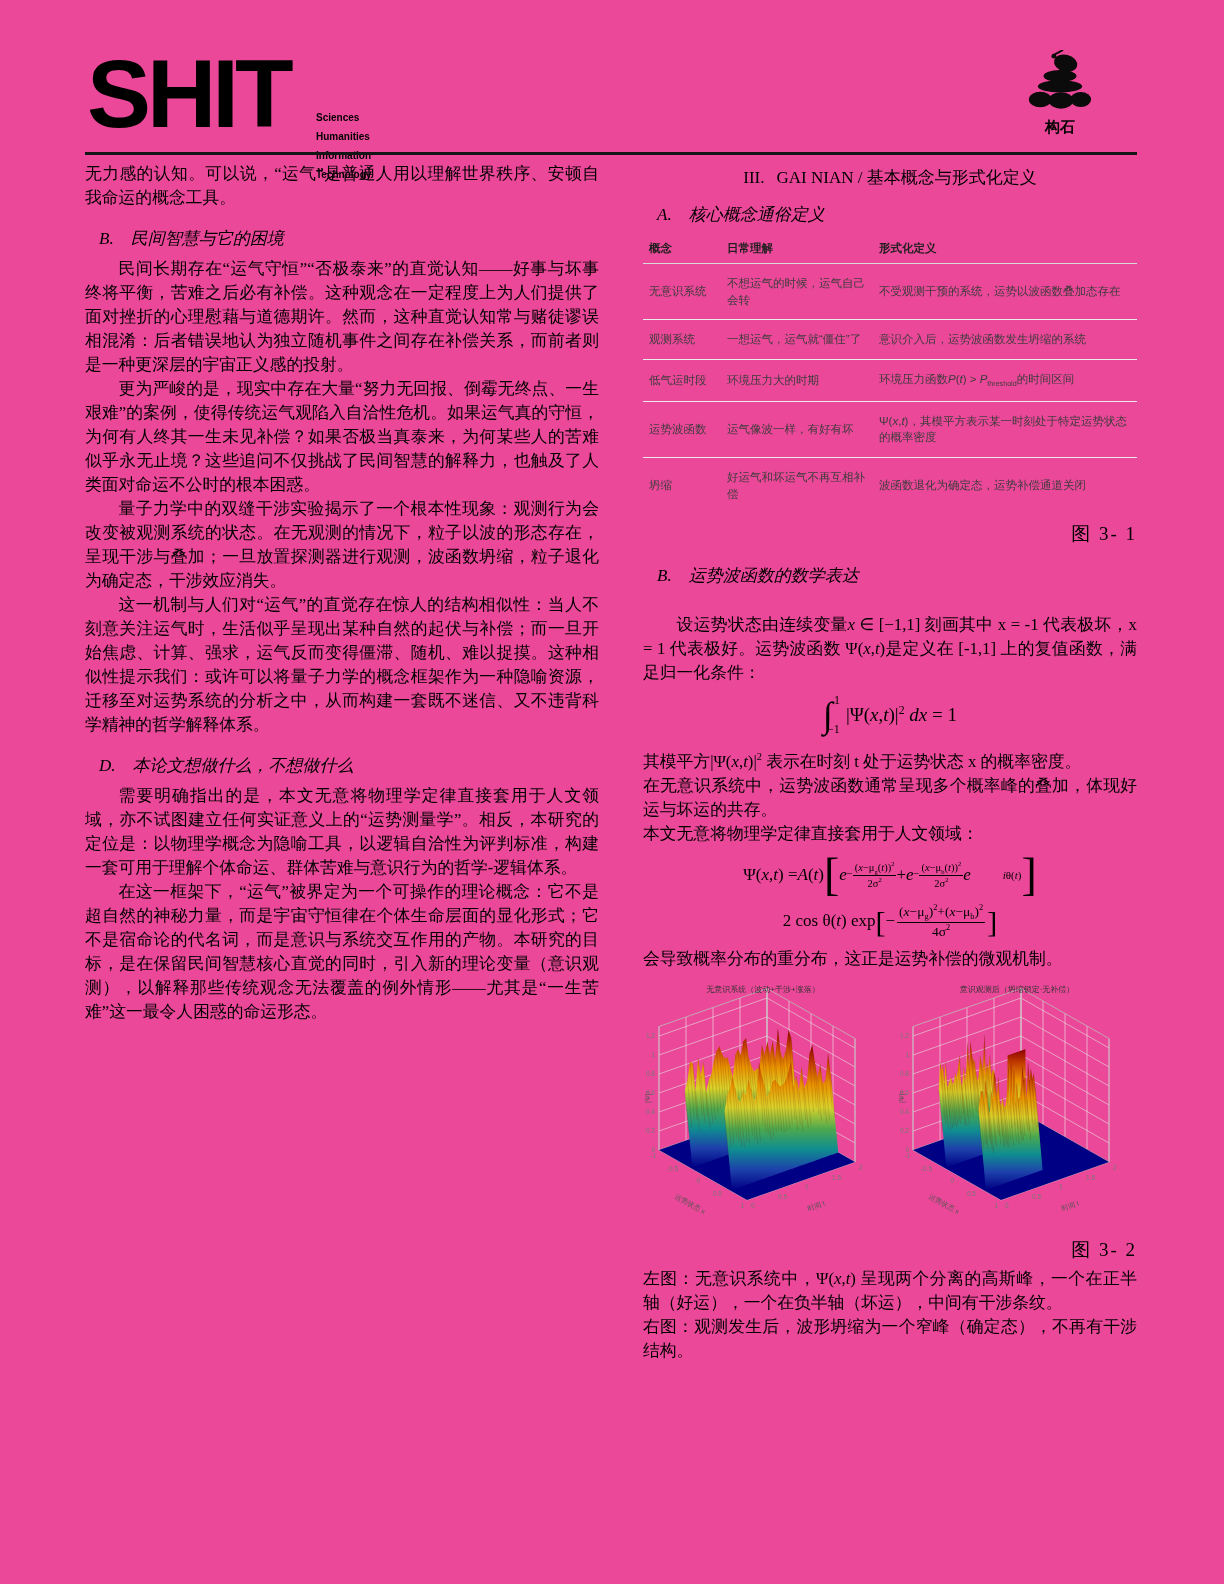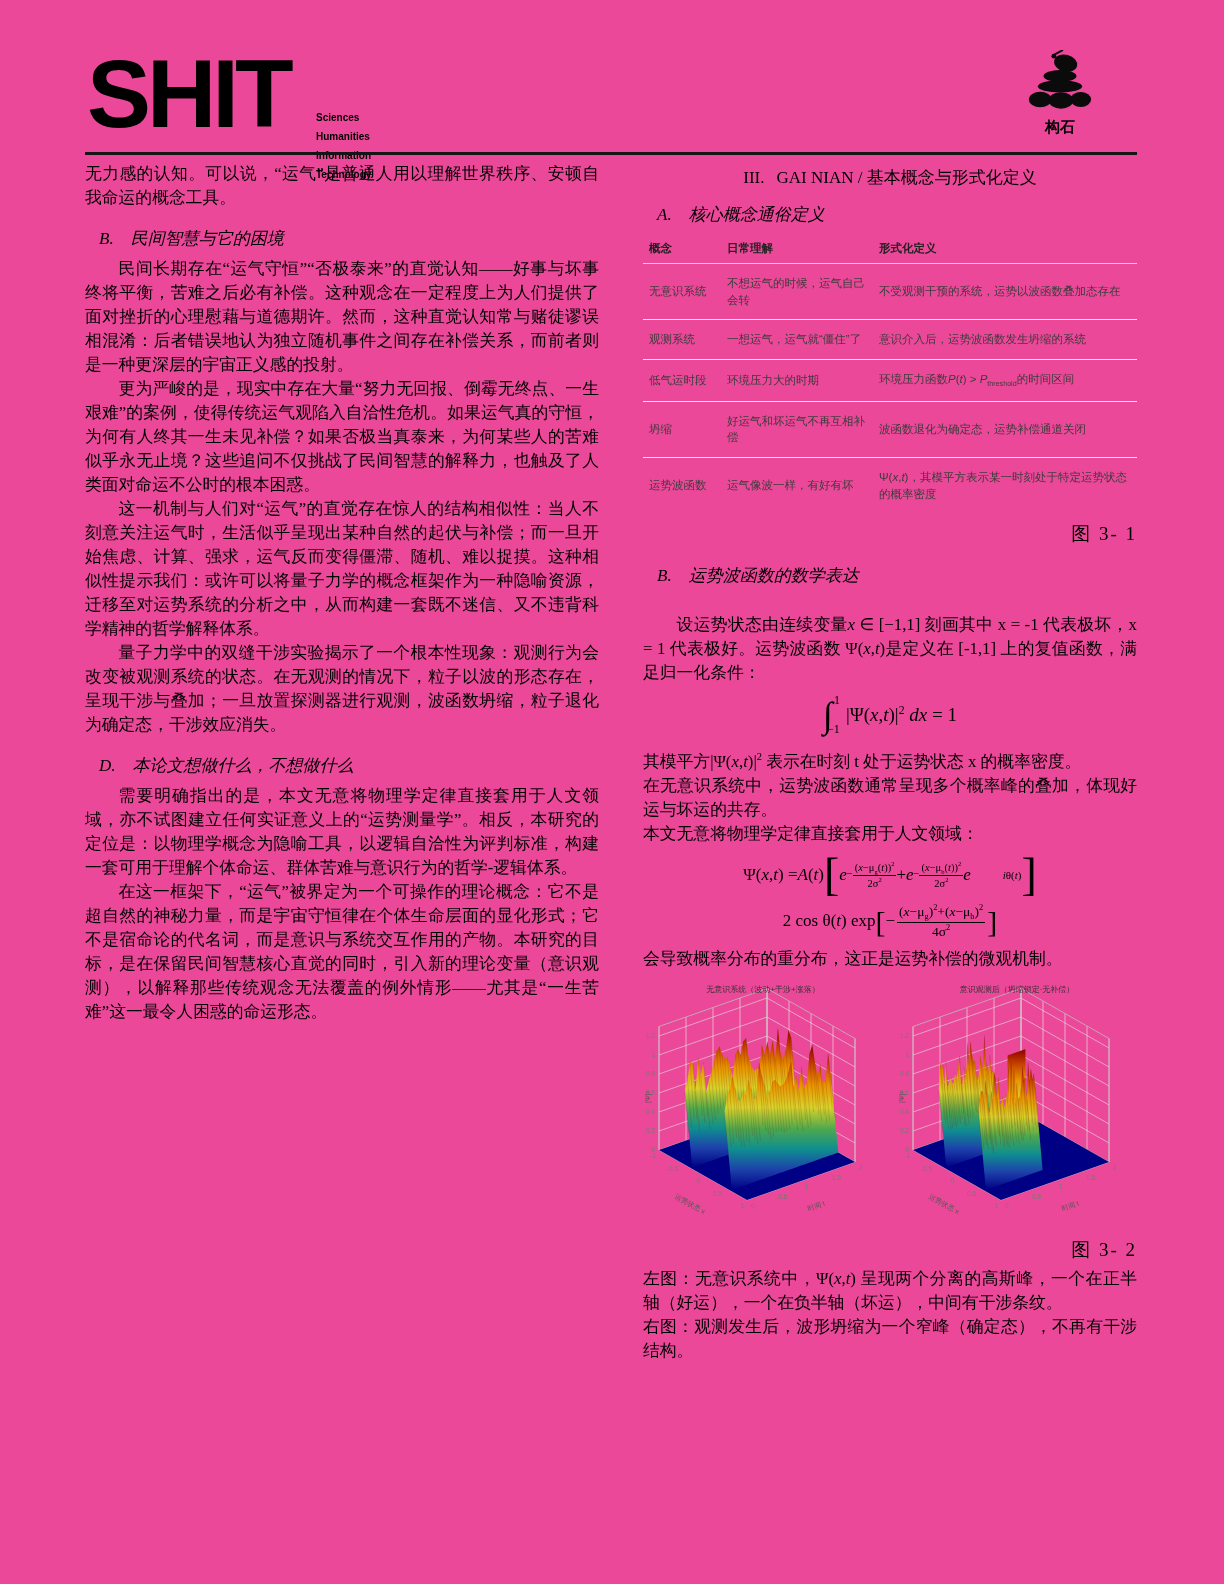--- a/index.html
+++ b/index.html
@@ -83,22 +83,22 @@
 
   <div class="colL">
     <p class="b b0">无力感的认知。可以说，“运气”是普通人用以理解世界秩序、安顿自我命运的概念工具。</p>
 
     <div class="shead">
       <span class="sl">B.</span><span>民间智慧与它的困境</span>
     </div>
     <p class="b">民间长期存在“运气守恒”“否极泰来”的直觉认知——好事与坏事终将平衡，苦难之后必有补偿。这种观念在一定程度上为人们提供了面对挫折的心理慰藉与道德期许。然而，这种直觉认知常与赌徒谬误相混淆：后者错误地认为独立随机事件之间存在补偿关系，而前者则是一种更深层的宇宙正义感的投射。</p>
     <p class="b">更为严峻的是，现实中存在大量“努力无回报、倒霉无终点、一生艰难”的案例，使得传统运气观陷入自洽性危机。如果运气真的守恒，为何有人终其一生未见补偿？如果否极当真泰来，为何某些人的苦难似乎永无止境？这些追问不仅挑战了民间智慧的解释力，也触及了人类面对命运不公时的根本困惑。</p>
 
+    <p class="b">量子力学中的双缝干涉实验揭示了一个根本性现象：观测行为会改变被观测系统的状态。在无观测的情况下，粒子以波的形态存在，呈现干涉与叠加；一旦放置探测器进行观测，波函数坍缩，粒子退化为确定态，干涉效应消失。</p>
     <p class="b">这一机制与人们对“运气”的直觉存在惊人的结构相似性：当人不刻意关注运气时，生活似乎呈现出某种自然的起伏与补偿；而一旦开始焦虑、计算、强求，运气反而变得僵滞、随机、难以捉摸。这种相似性提示我们：或许可以将量子力学的概念框架作为一种隐喻资源，迁移至对运势系统的分析之中，从而构建一套既不迷信、又不违背科学精神的哲学解释体系。</p>
-    <p class="b">量子力学中的双缝干涉实验揭示了一个根本性现象：观测行为会改变被观测系统的状态。在无观测的情况下，粒子以波的形态存在，呈现干涉与叠加；一旦放置探测器进行观测，波函数坍缩，粒子退化为确定态，干涉效应消失。</p>
 
     <div class="shead">
       <span class="sl">D.</span><span>本论文想做什么，不想做什么</span>
     </div>
     <p class="b">需要明确指出的是，本文无意将物理学定律直接套用于人文领域，亦不试图建立任何实证意义上的“运势测量学”。相反，本研究的定位是：以物理学概念为隐喻工具，以逻辑自洽性为评判标准，构建一套可用于理解个体命运、群体苦难与意识行为的哲学-逻辑体系。</p>
     <p class="b">在这一框架下，“运气”被界定为一个可操作的理论概念：它不是超自然的神秘力量，而是宇宙守恒律在个体生命层面的显化形式；它不是宿命论的代名词，而是意识与系统交互作用的产物。本研究的目标，是在保留民间智慧核心直觉的同时，引入新的理论变量（意识观测），以解释那些传统观念无法覆盖的例外情形——尤其是“一生苦难”这一最令人困惑的命运形态。</p>
   </div>
 
   <div class="colR">
     <div class="h3x">
@@ -132,28 +132,28 @@
           <td>观测系统</td>
           <td>一想运气，运气就“僵住”了</td>
           <td>意识介入后，运势波函数发生坍缩的系统</td>
         </tr>
         <tr>
           <td>低气运时段</td>
           <td>环境压力大的时期</td>
           <td>环境压力函数<i>P</i>(<i>t</i>) &gt; <i>P</i><sub>threshold</sub>的时间区间</td>
         </tr>
         <tr>
+          <td>运势波函数</td>
+          <td>运气像波一样，有好有坏</td>
+          <td>Ψ(<i>x</i>,<i>t</i>)，其模平方表示某一时刻处于特定运势状态的概率密度</td>
+        </tr>
+        <tr>
           <td>坍缩</td>
           <td>好运气和坏运气不再互相补偿</td>
           <td>波函数退化为确定态，运势补偿通道关闭</td>
-        </tr>
-        <tr>
-          <td>运势波函数</td>
-          <td>运气像波一样，有好有坏</td>
-          <td>Ψ(<i>x</i>,<i>t</i>)，其模平方表示某一时刻处于特定运势状态的概率密度</td>
         </tr>
       </tbody>
     </table>
 
     <div class="figcap">图 3- 1</div>
 
     <div class="shead">
       <span class="sl">B.</span><span>运势波函数的数学表达</span>
     </div>
 

